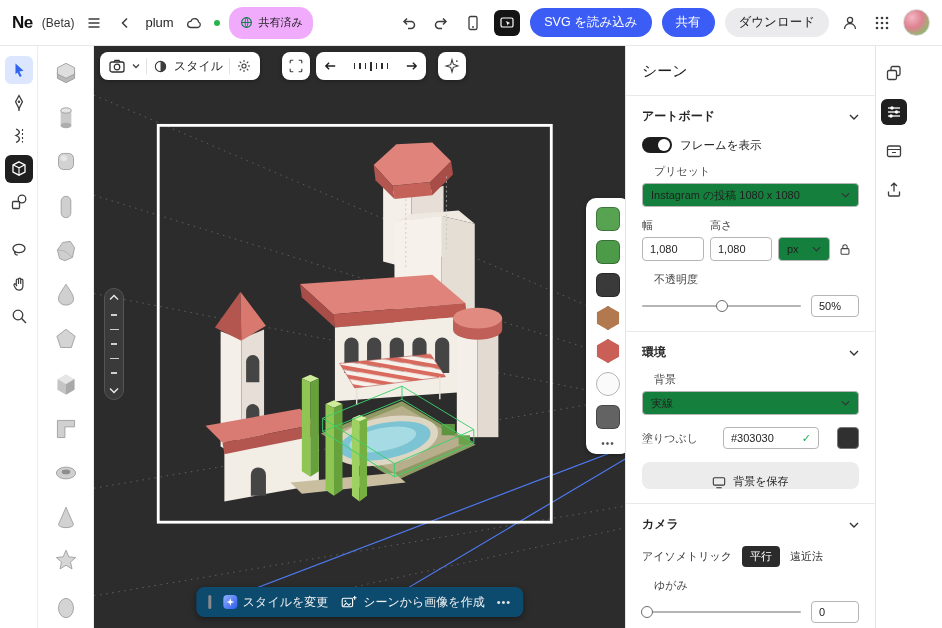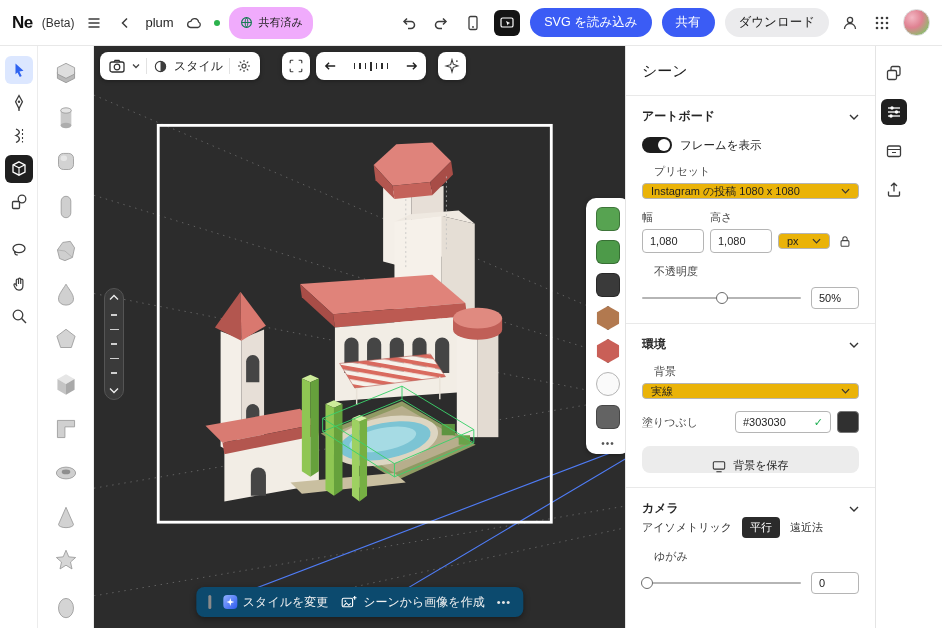--- a/index.html
+++ b/index.html
@@ -64,36 +64,36 @@
   
   .panel{width:250px;border-left:1px solid #e4e4e4;background:#fff;padding:14px 16px 0;overflow:hidden}
   .p-title{font-size:15px;color:#1d1d1d;margin:2px 0 14px}
   .sec{border-top:1px solid #e9e9e9;margin:0 -16px;padding:12px 16px 14px}
   .sec-h{display:flex;justify-content:space-between;align-items:center;font-size:12px;font-weight:bold;color:#262626}
   .row{display:flex;align-items:center;gap:8px}
   .toggle-row{margin-top:12px;gap:8px}
   .toggle{width:30px;height:16px;border-radius:9px;background:#1d1d1d;position:relative;flex:0 0 30px}
   .toggle::after{content:"";position:absolute;right:2px;top:2px;width:12px;height:12px;border-radius:50%;background:#fff}
   .lab{font-size:11px;color:#4a4a4a;margin:11px 12px 4px}
-  .sel{height:16px;border:1px solid #b5b5b5;border-radius:4px;background:#eab308;display:flex;align-items:center;justify-content:space-between;padding:0 8px;font-size:11px;color:#1f1f1f}
+  .sel{height:24px;border:1px solid #b5b5b5;border-radius:4px;background:#15803d;display:flex;align-items:center;justify-content:space-between;padding:0 8px;font-size:11px;color:#1f1f1f}
   .wh-labels{display:grid;grid-template-columns:62px 62px;gap:6px;font-size:11px;color:#4a4a4a;margin:11px 0 4px}
   .wh-row{display:grid;grid-template-columns:62px 62px 52px 18px;gap:6px;align-items:center}
   .inp{height:24px;border:1px solid #b5b5b5;border-radius:4px;display:flex;align-items:center;padding:0 7px;font-size:11px;color:#1f1f1f}
   .slider-row{display:flex;align-items:center;gap:10px;margin-top:8px}
   .slider{position:relative;flex:1;height:14px}
   .slider .track{position:absolute;left:0;right:0;top:6px;height:2px;background:#b5b5b5;border-radius:1px}
   .slider .knob{position:absolute;top:1px;width:12px;height:12px;border-radius:50%;background:#fff;border:1.5px solid #6b6b6b}
   .vbox{flex:0 0 48px;height:22px;border:1px solid #b5b5b5;border-radius:4px;display:flex;align-items:center;padding:0 7px;font-size:11px}
-  .fill-row{display:flex;align-items:center;margin-top:12px;gap:6px}
+  .fill-row{display:flex;align-items:center;margin-top:12px;gap:18px}
   .fill-row .flab{font-size:11px;color:#4a4a4a;margin-right:auto}
   .hexbox{width:96px;height:22px;border:1px solid #b5b5b5;border-radius:4px;display:flex;align-items:center;justify-content:space-between;padding:0 7px;font-size:11px}
   .check{color:#1faf54;font-weight:bold}
   .fswatch{width:22px;height:22px;border-radius:4px;border:1px solid #777}
   .btn-wide{margin-top:13px;height:27px;background:#ececec;border-radius:8px;display:flex;align-items:flex-end;justify-content:center;gap:7px;font-size:11px;color:#1f1f1f;width:100%}
-  .modes{display:flex;align-items:center;gap:10px;font-size:11px;color:#333;margin-top:0}
+  .modes{display:flex;align-items:center;gap:10px;font-size:11px;color:#333;margin-top:13px}
   .mode-act{background:#2b2b2b;color:#fff;border-radius:4px;padding:3px 8px}
 
   
   .rail{width:36px;border-left:1px solid #e4e4e4;background:#fff;display:flex;flex-direction:column;align-items:center;padding-top:14px;gap:13px}
   .rail-ic{width:26px;height:26px;border-radius:6px;display:flex;align-items:center;justify-content:center;color:#3c3c3c}
   .rail-ic.act{background:#1f1f1f;color:#fff}
   svg{display:block}
 </style>
 </head>
 <body>

